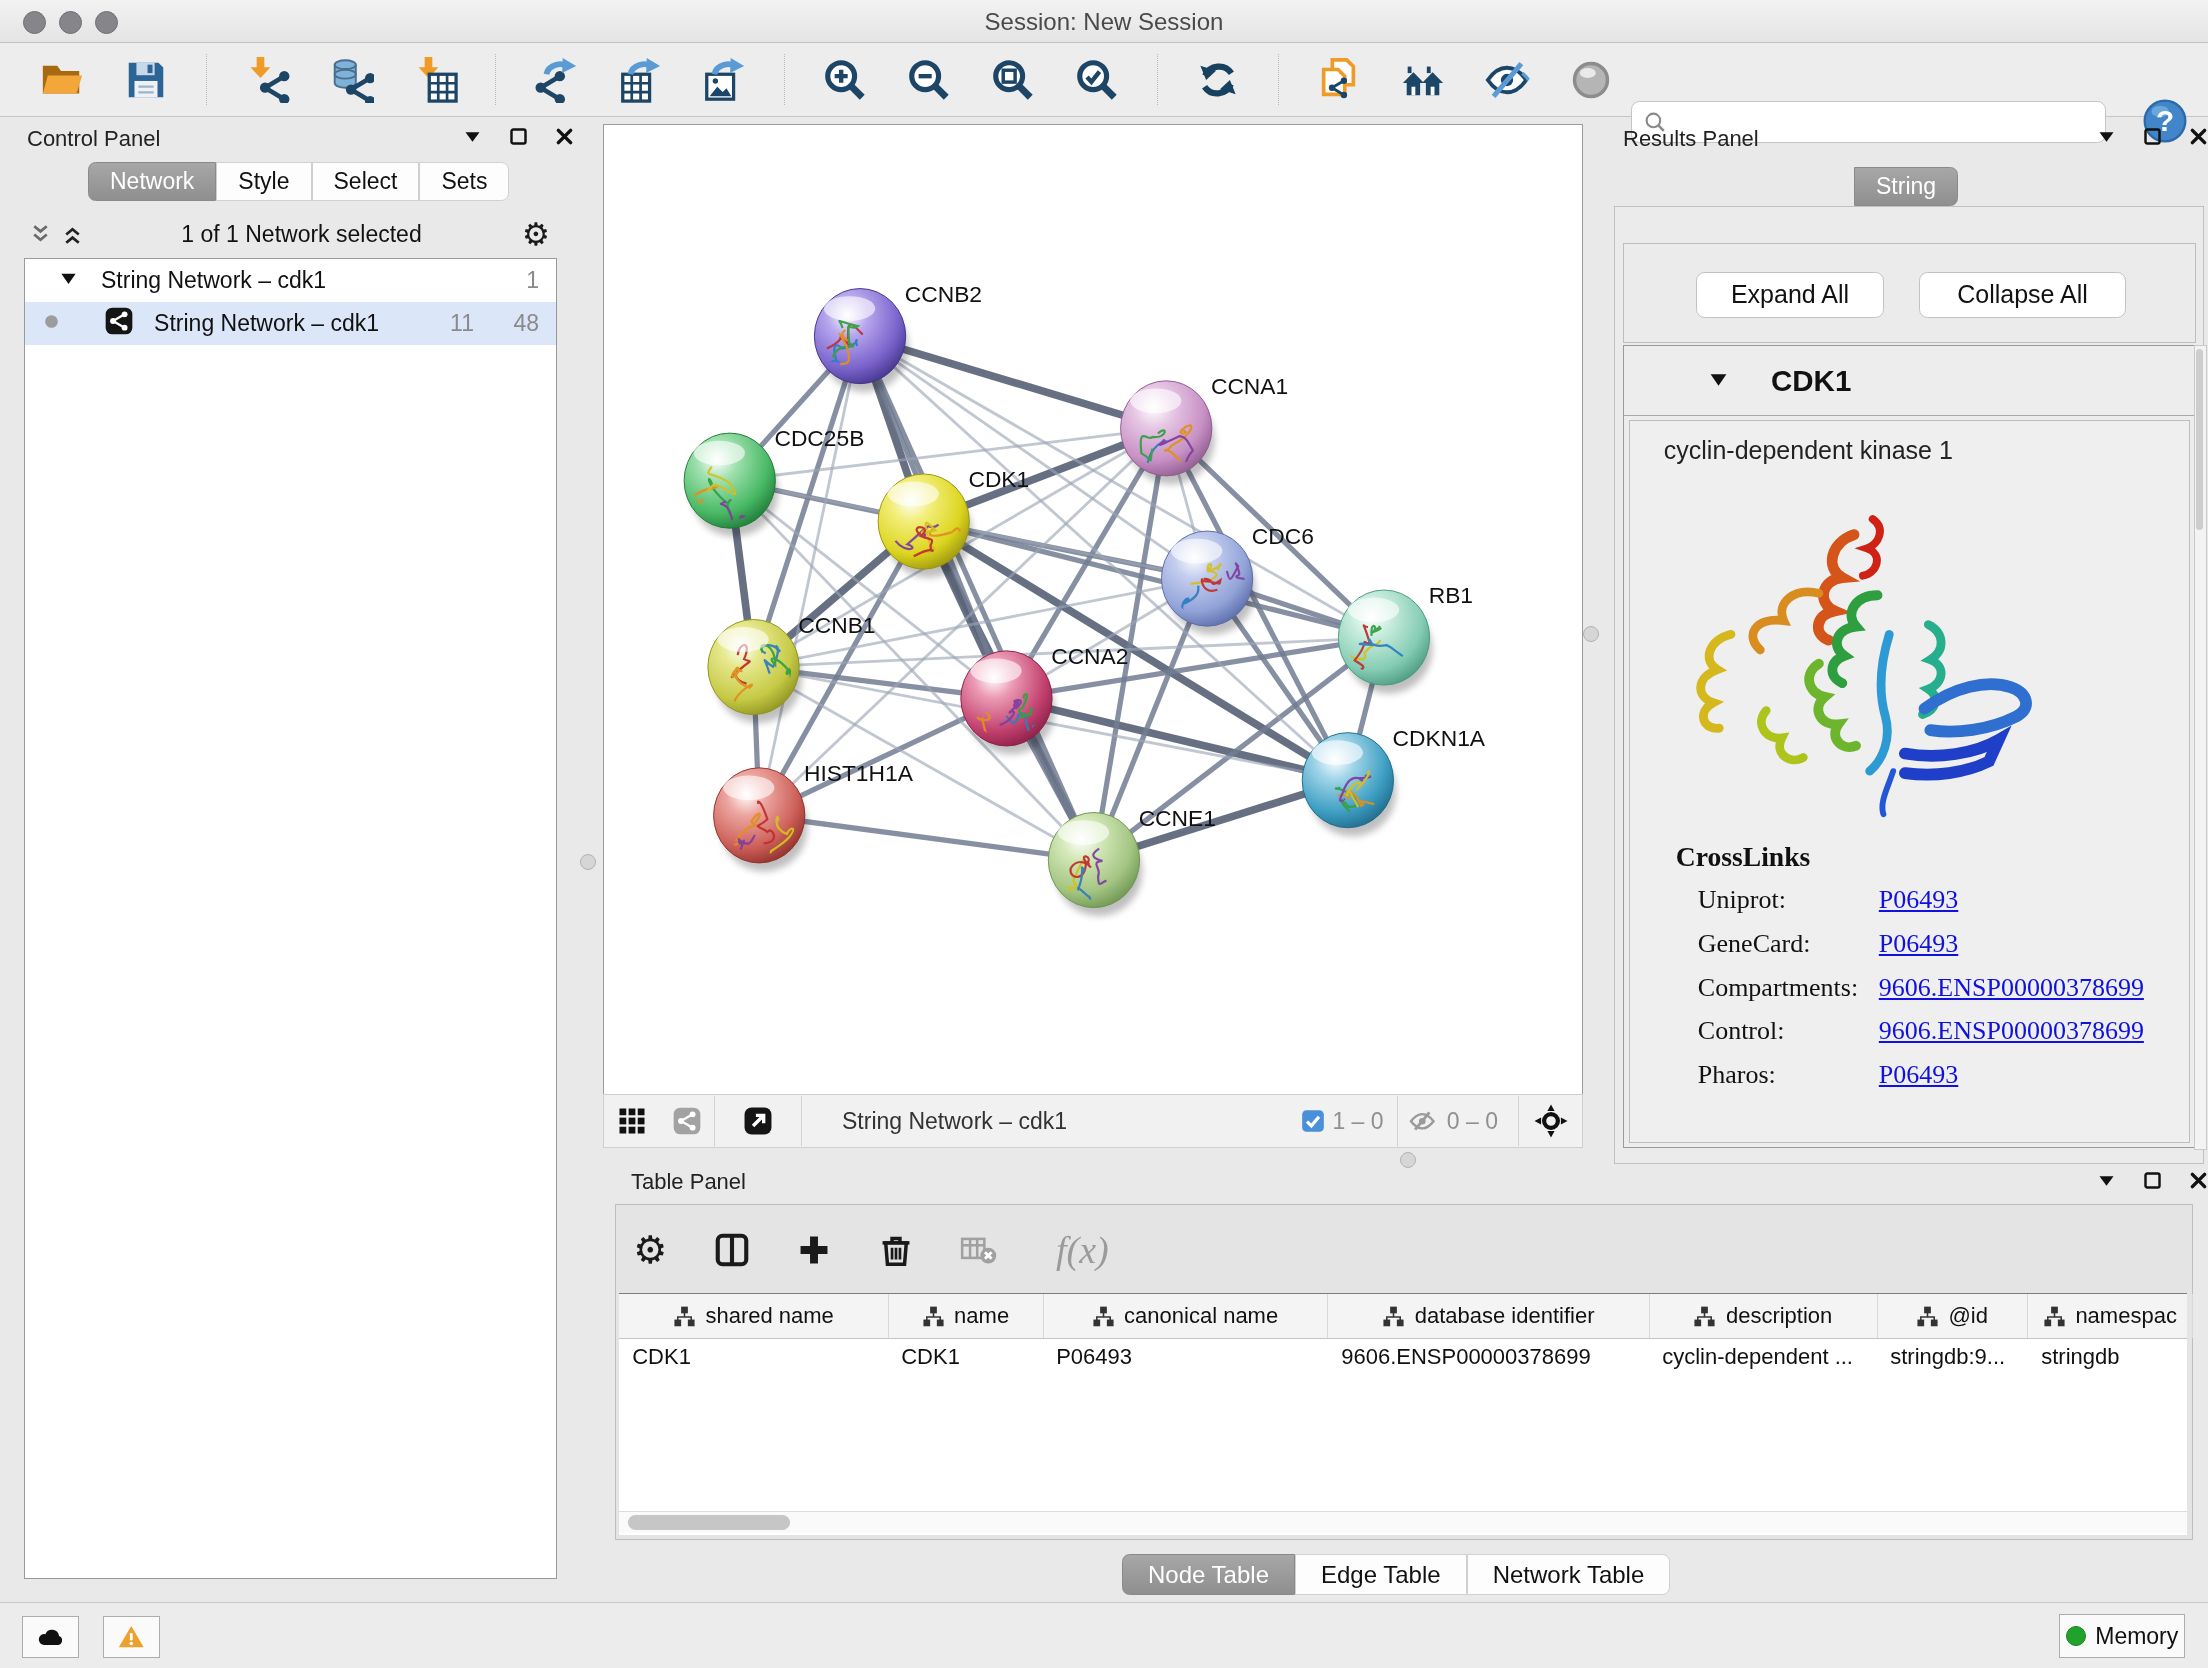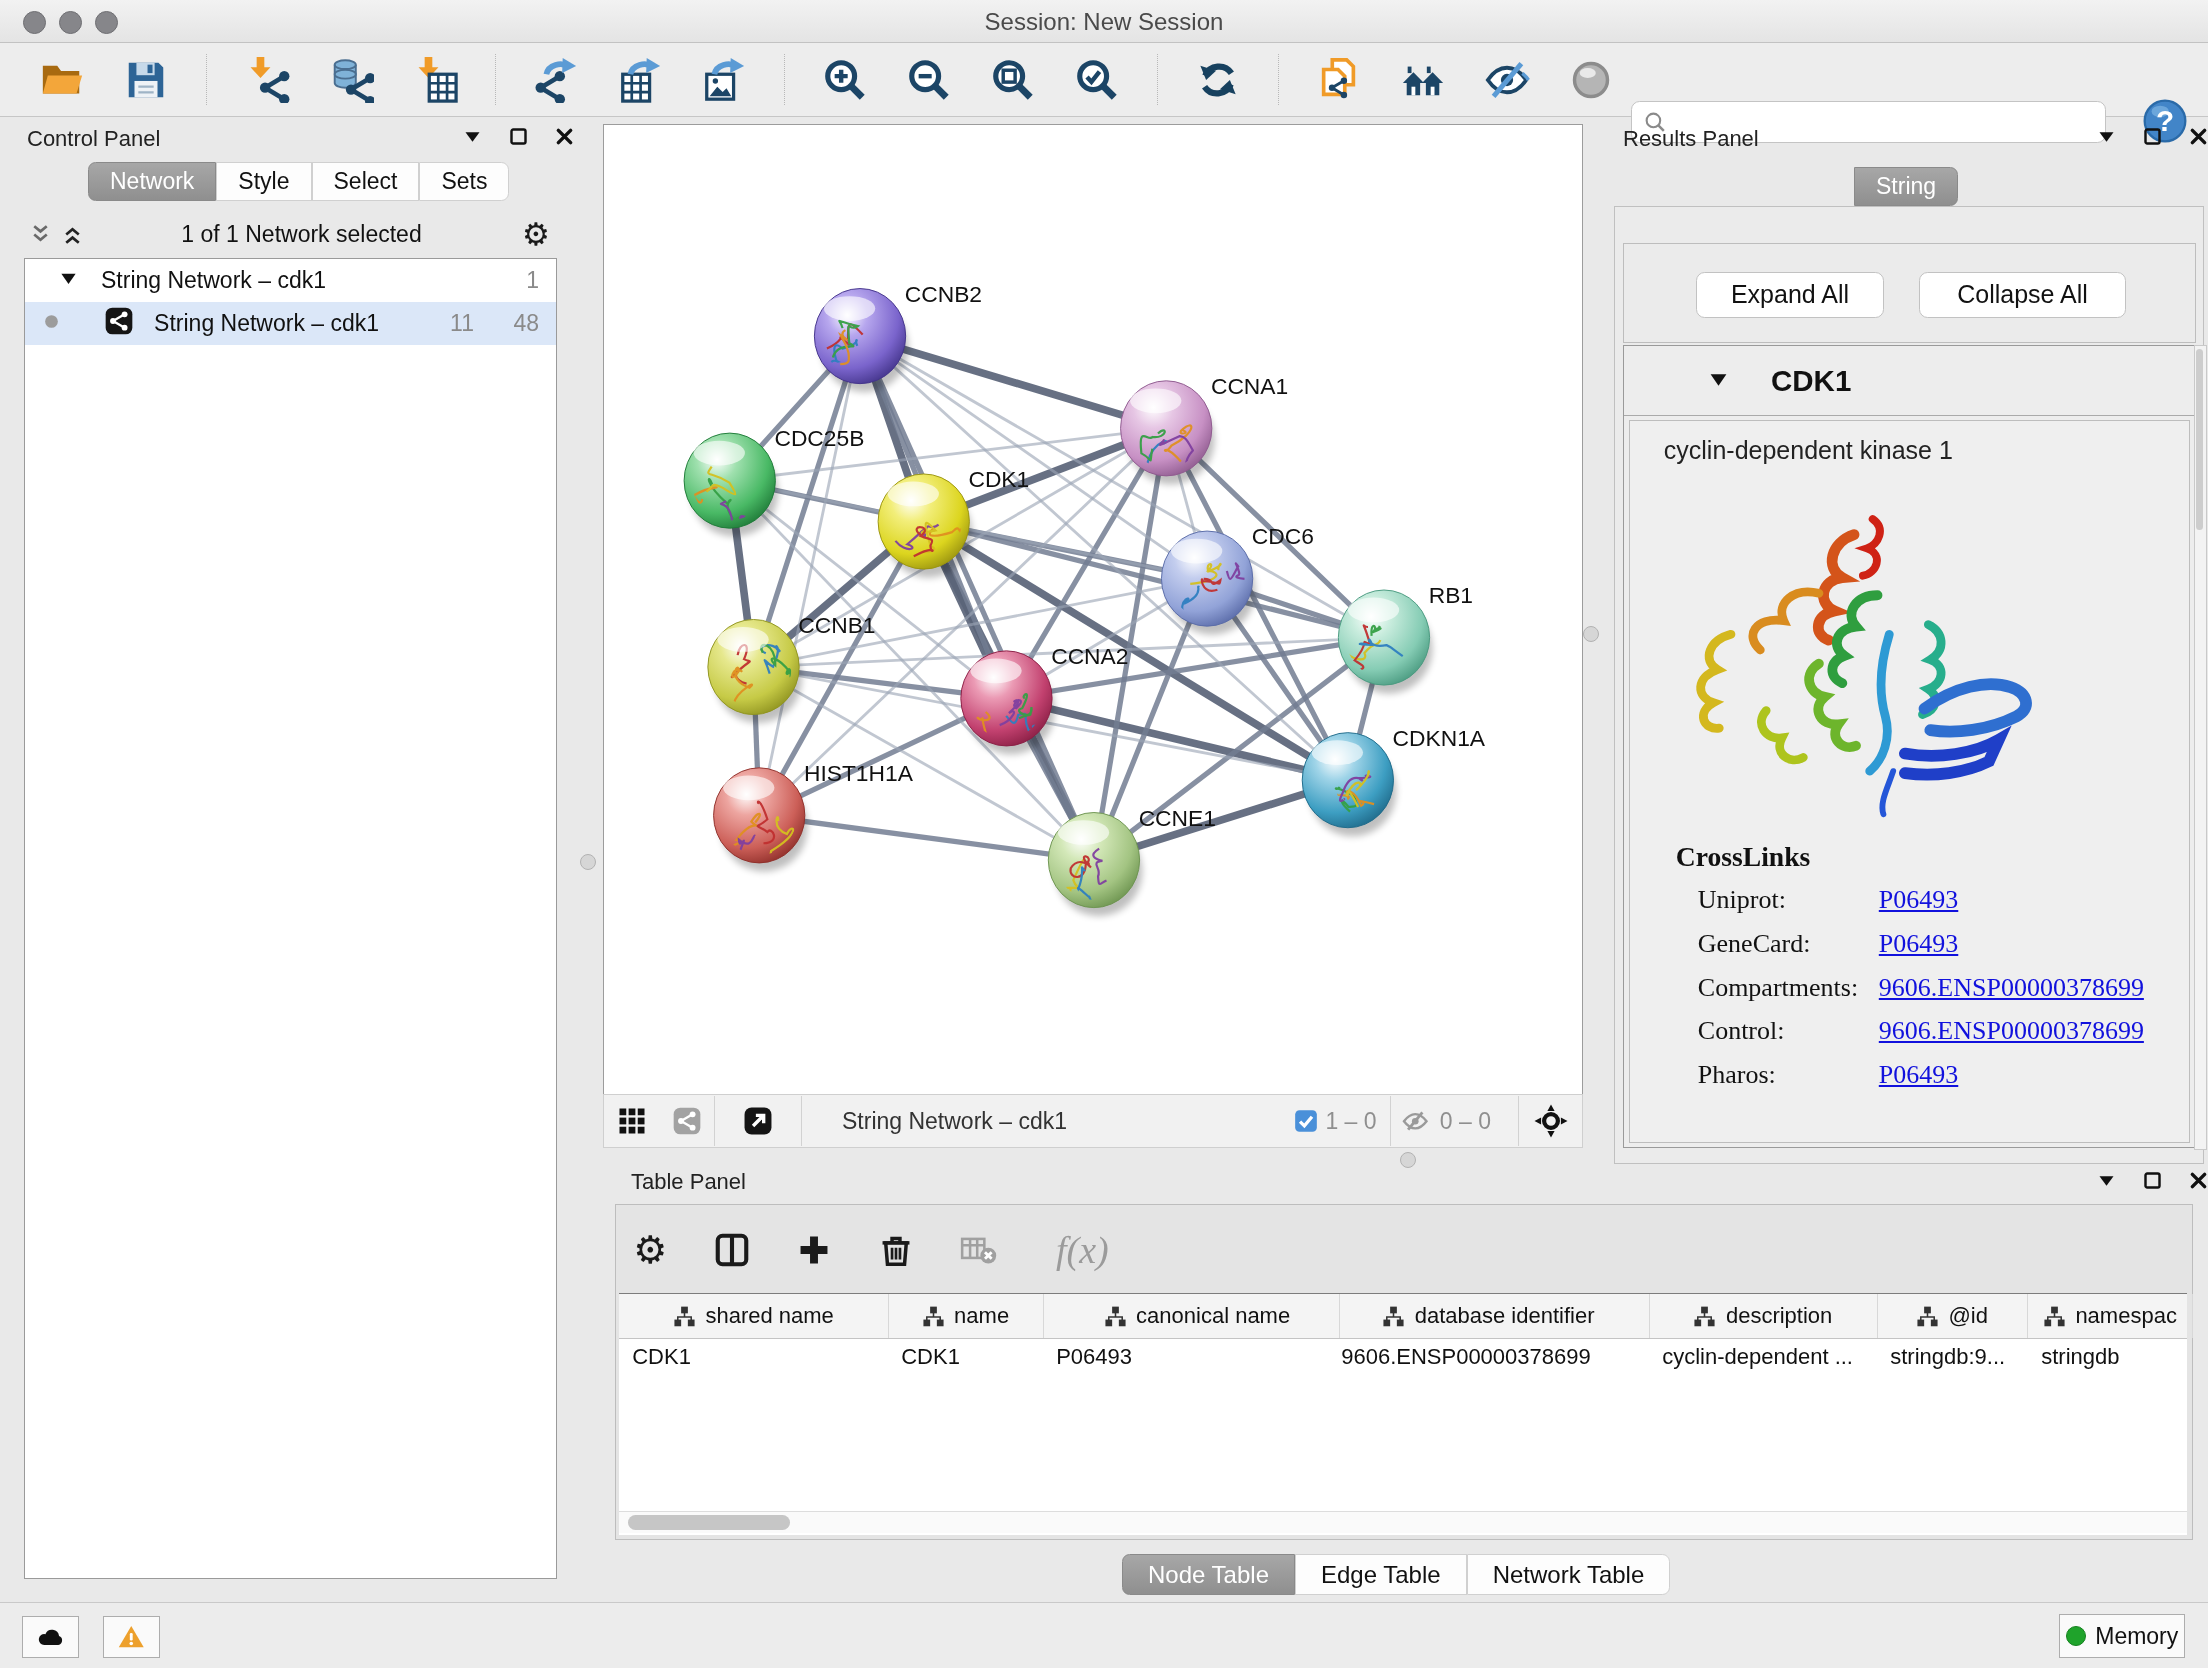--- a/index.html
+++ b/index.html
@@ -713,21 +713,21 @@
     </span>
     <span class="badge-num" style="margin-right:13.3px">1 – 0</span>
     <span class="nbsep"></span>
     <span class="nbicon" style="width:49px">
       <svg viewBox="0 0 24 24" width="28.5" height="28.5">
         <path d="M2.5 12c3-4 6.5-6 9.5-6s6.5 2 9.5 6c-3 4-6.5 6-9.5 6s-6.5-2-9.5-6z" fill="none" stroke="#9a9a9a" stroke-width="2"></path>
         <circle cx="12" cy="12" r="2.8" fill="#9a9a9a"></circle>
           <path d="M6 19 18 4.5" stroke="#9a9a9a" stroke-width="2.4"></path>
         </svg>
     </span>
-    <span class="badge-num" style="margin-right:27px">0 – 0</span>
+    <span class="badge-num" style="margin-right:20px">0 – 0</span>
     <span class="nbsep"></span>
     <span class="nbicon" style="width:63px">
       <svg viewBox="0 0 24 24" width="36" height="36">
         <circle cx="12" cy="12" r="4.6" fill="none" stroke="#111" stroke-width="2.8"></circle>
         <path d="M12 1 9.6 5.4h4.8zM12 23l-2.4-4.4h4.8zM1 12l4.4-2.4v4.8zM23 12l-4.4-2.4v4.8z" fill="#111"></path>
         </svg>
     </span>
   </div>
 
   <div class="handle" style="left:580px;top:854px"></div>
@@ -862,21 +862,21 @@
             <svg viewBox="0 0 24 24">
               <g stroke="#333" stroke-width="1.6" fill="#333">
   <rect x="9.3" y="2.5" width="5.4" height="5.4"></rect>
                 <rect x="2.3" y="16" width="5.4" height="5.4"></rect>
                 <rect x="16.3" y="16" width="5.4" height="5.4"></rect>
   <path d="M12 7.9v4.6M5 16v-3.5h14V16" fill="none"></path>
               </g>
             </svg>
             <span>name</span>
           </div>
-          <div class="th" style="left: 424px; width: 284px; padding-left: 12px;">
+          <div class="th" style="left: 424px; width: 284px;">
             <svg viewBox="0 0 24 24">
               <g stroke="#333" stroke-width="1.6" fill="#333">
   <rect x="9.3" y="2.5" width="5.4" height="5.4"></rect>
                 <rect x="2.3" y="16" width="5.4" height="5.4"></rect>
                 <rect x="16.3" y="16" width="5.4" height="5.4"></rect>
   <path d="M12 7.9v4.6M5 16v-3.5h14V16" fill="none"></path>
               </g>
             </svg>
             <span>canonical name</span>
           </div>

